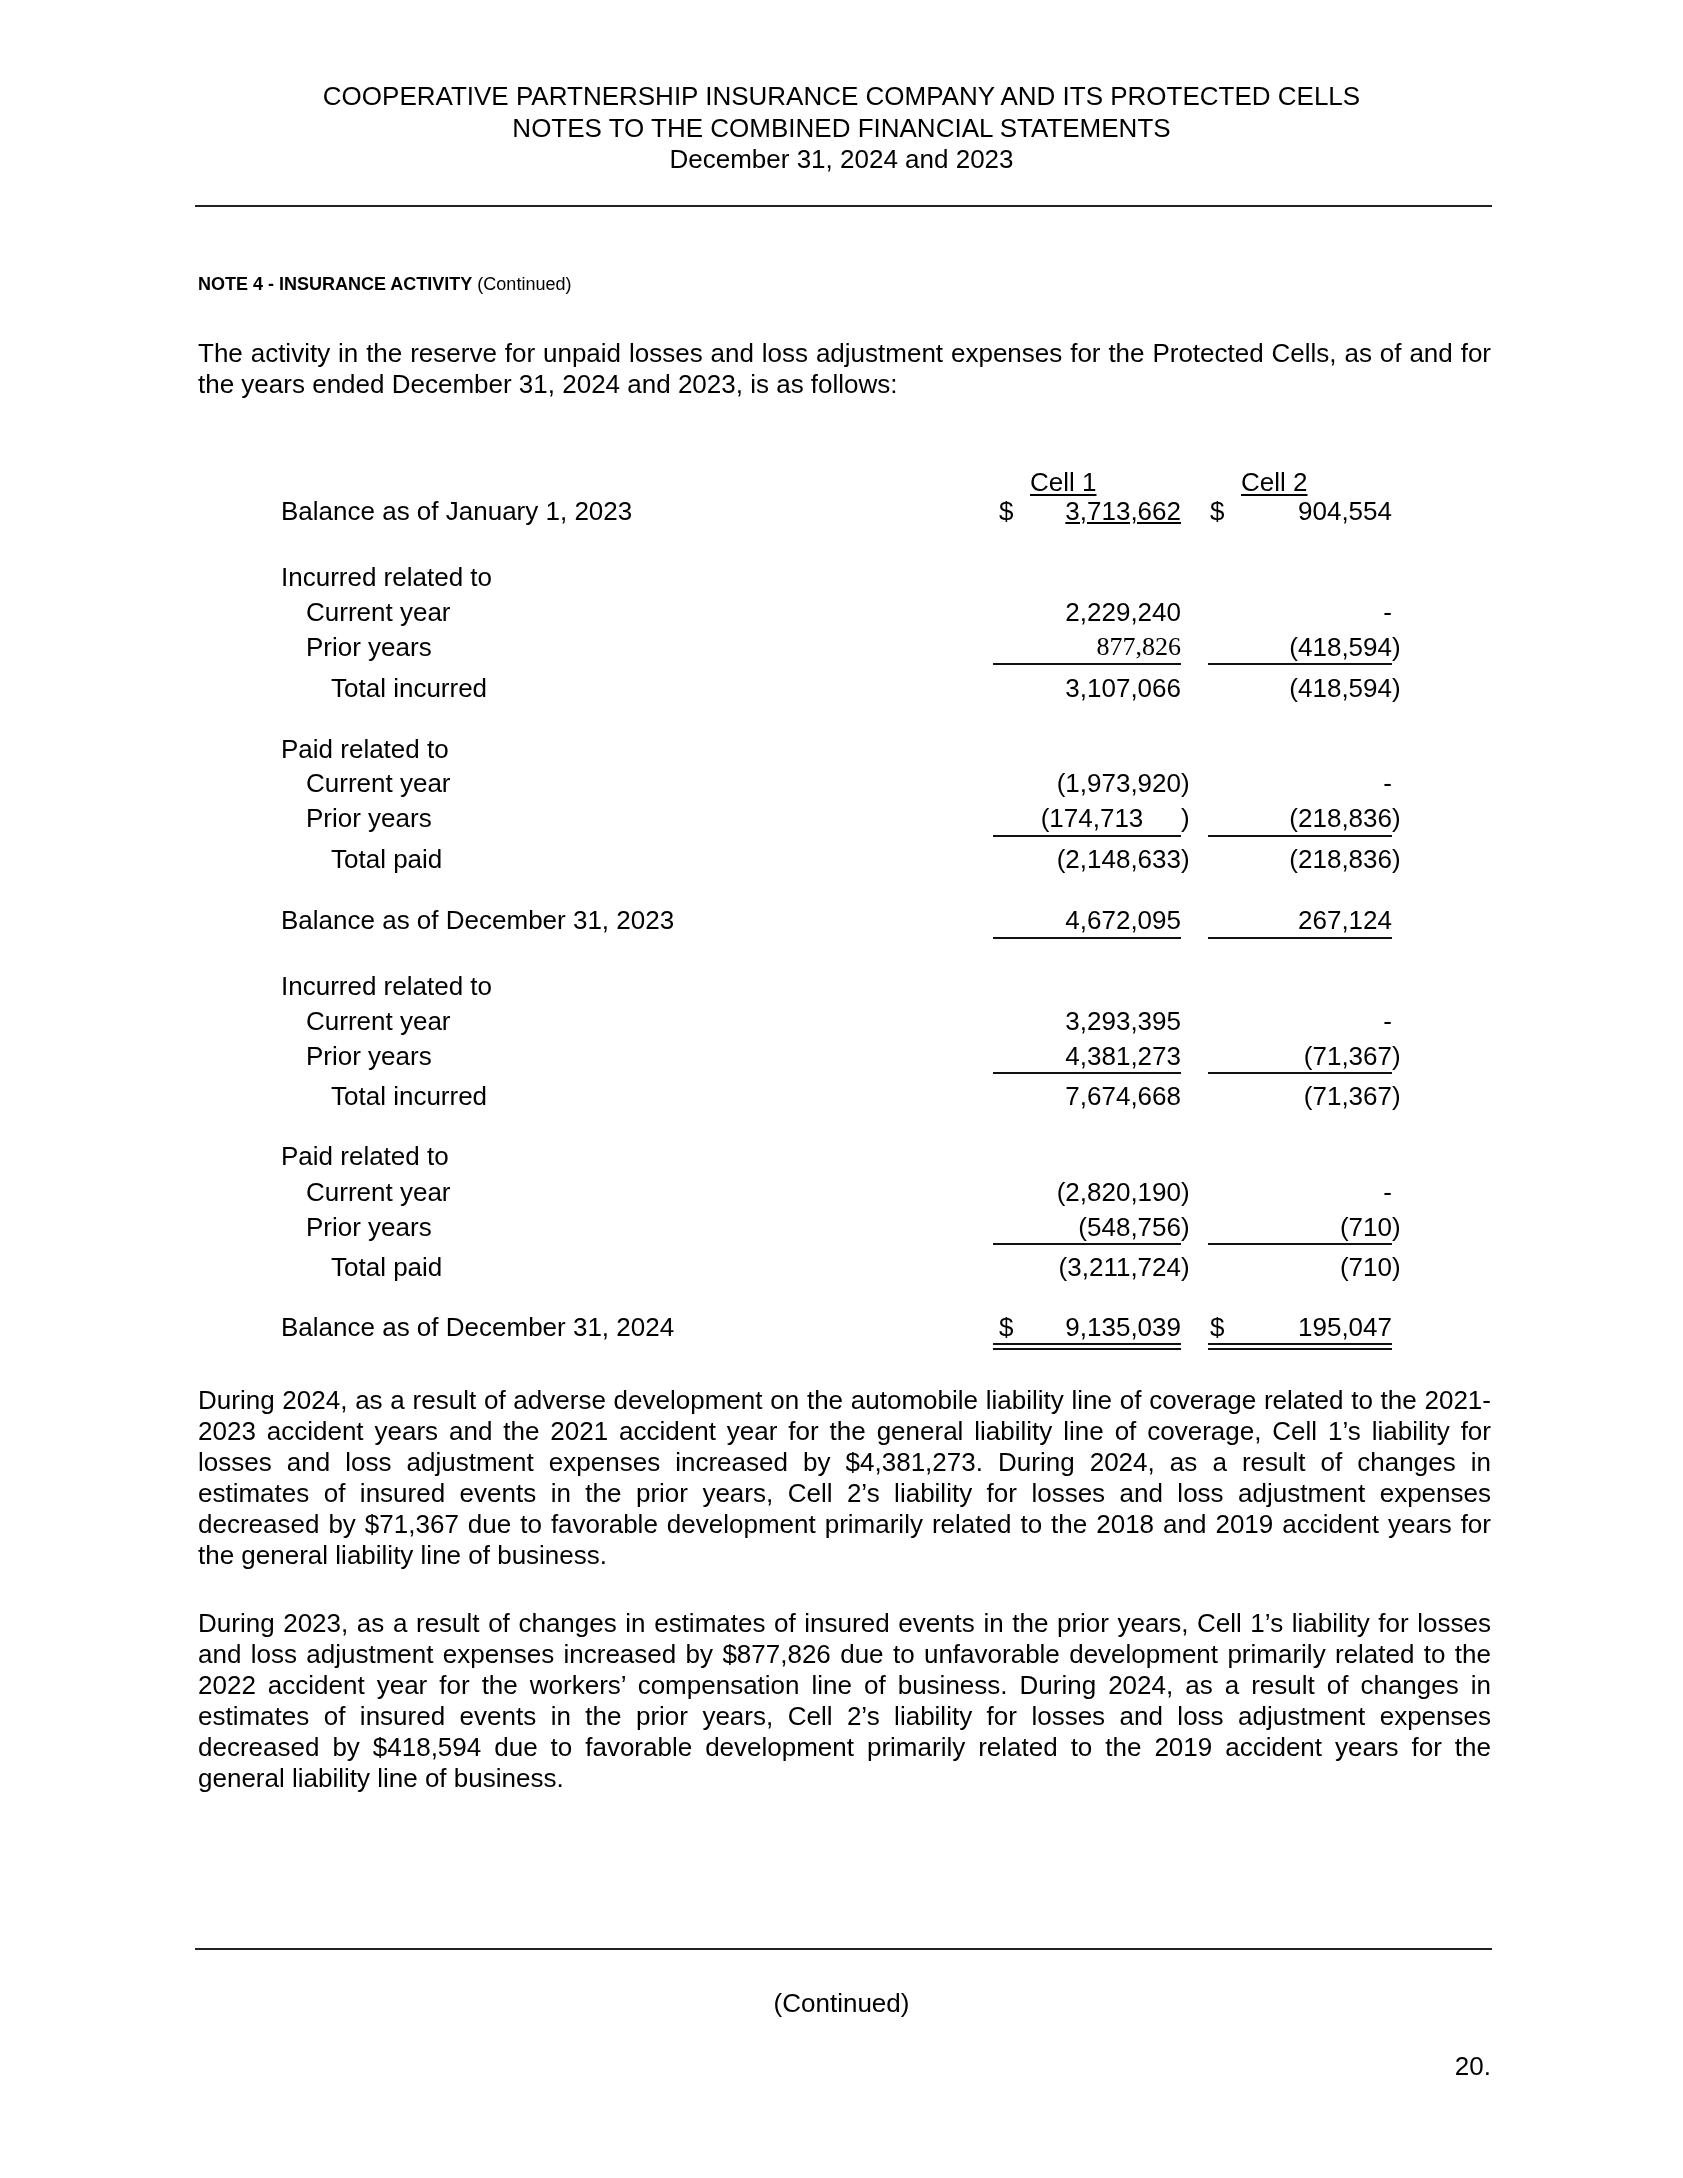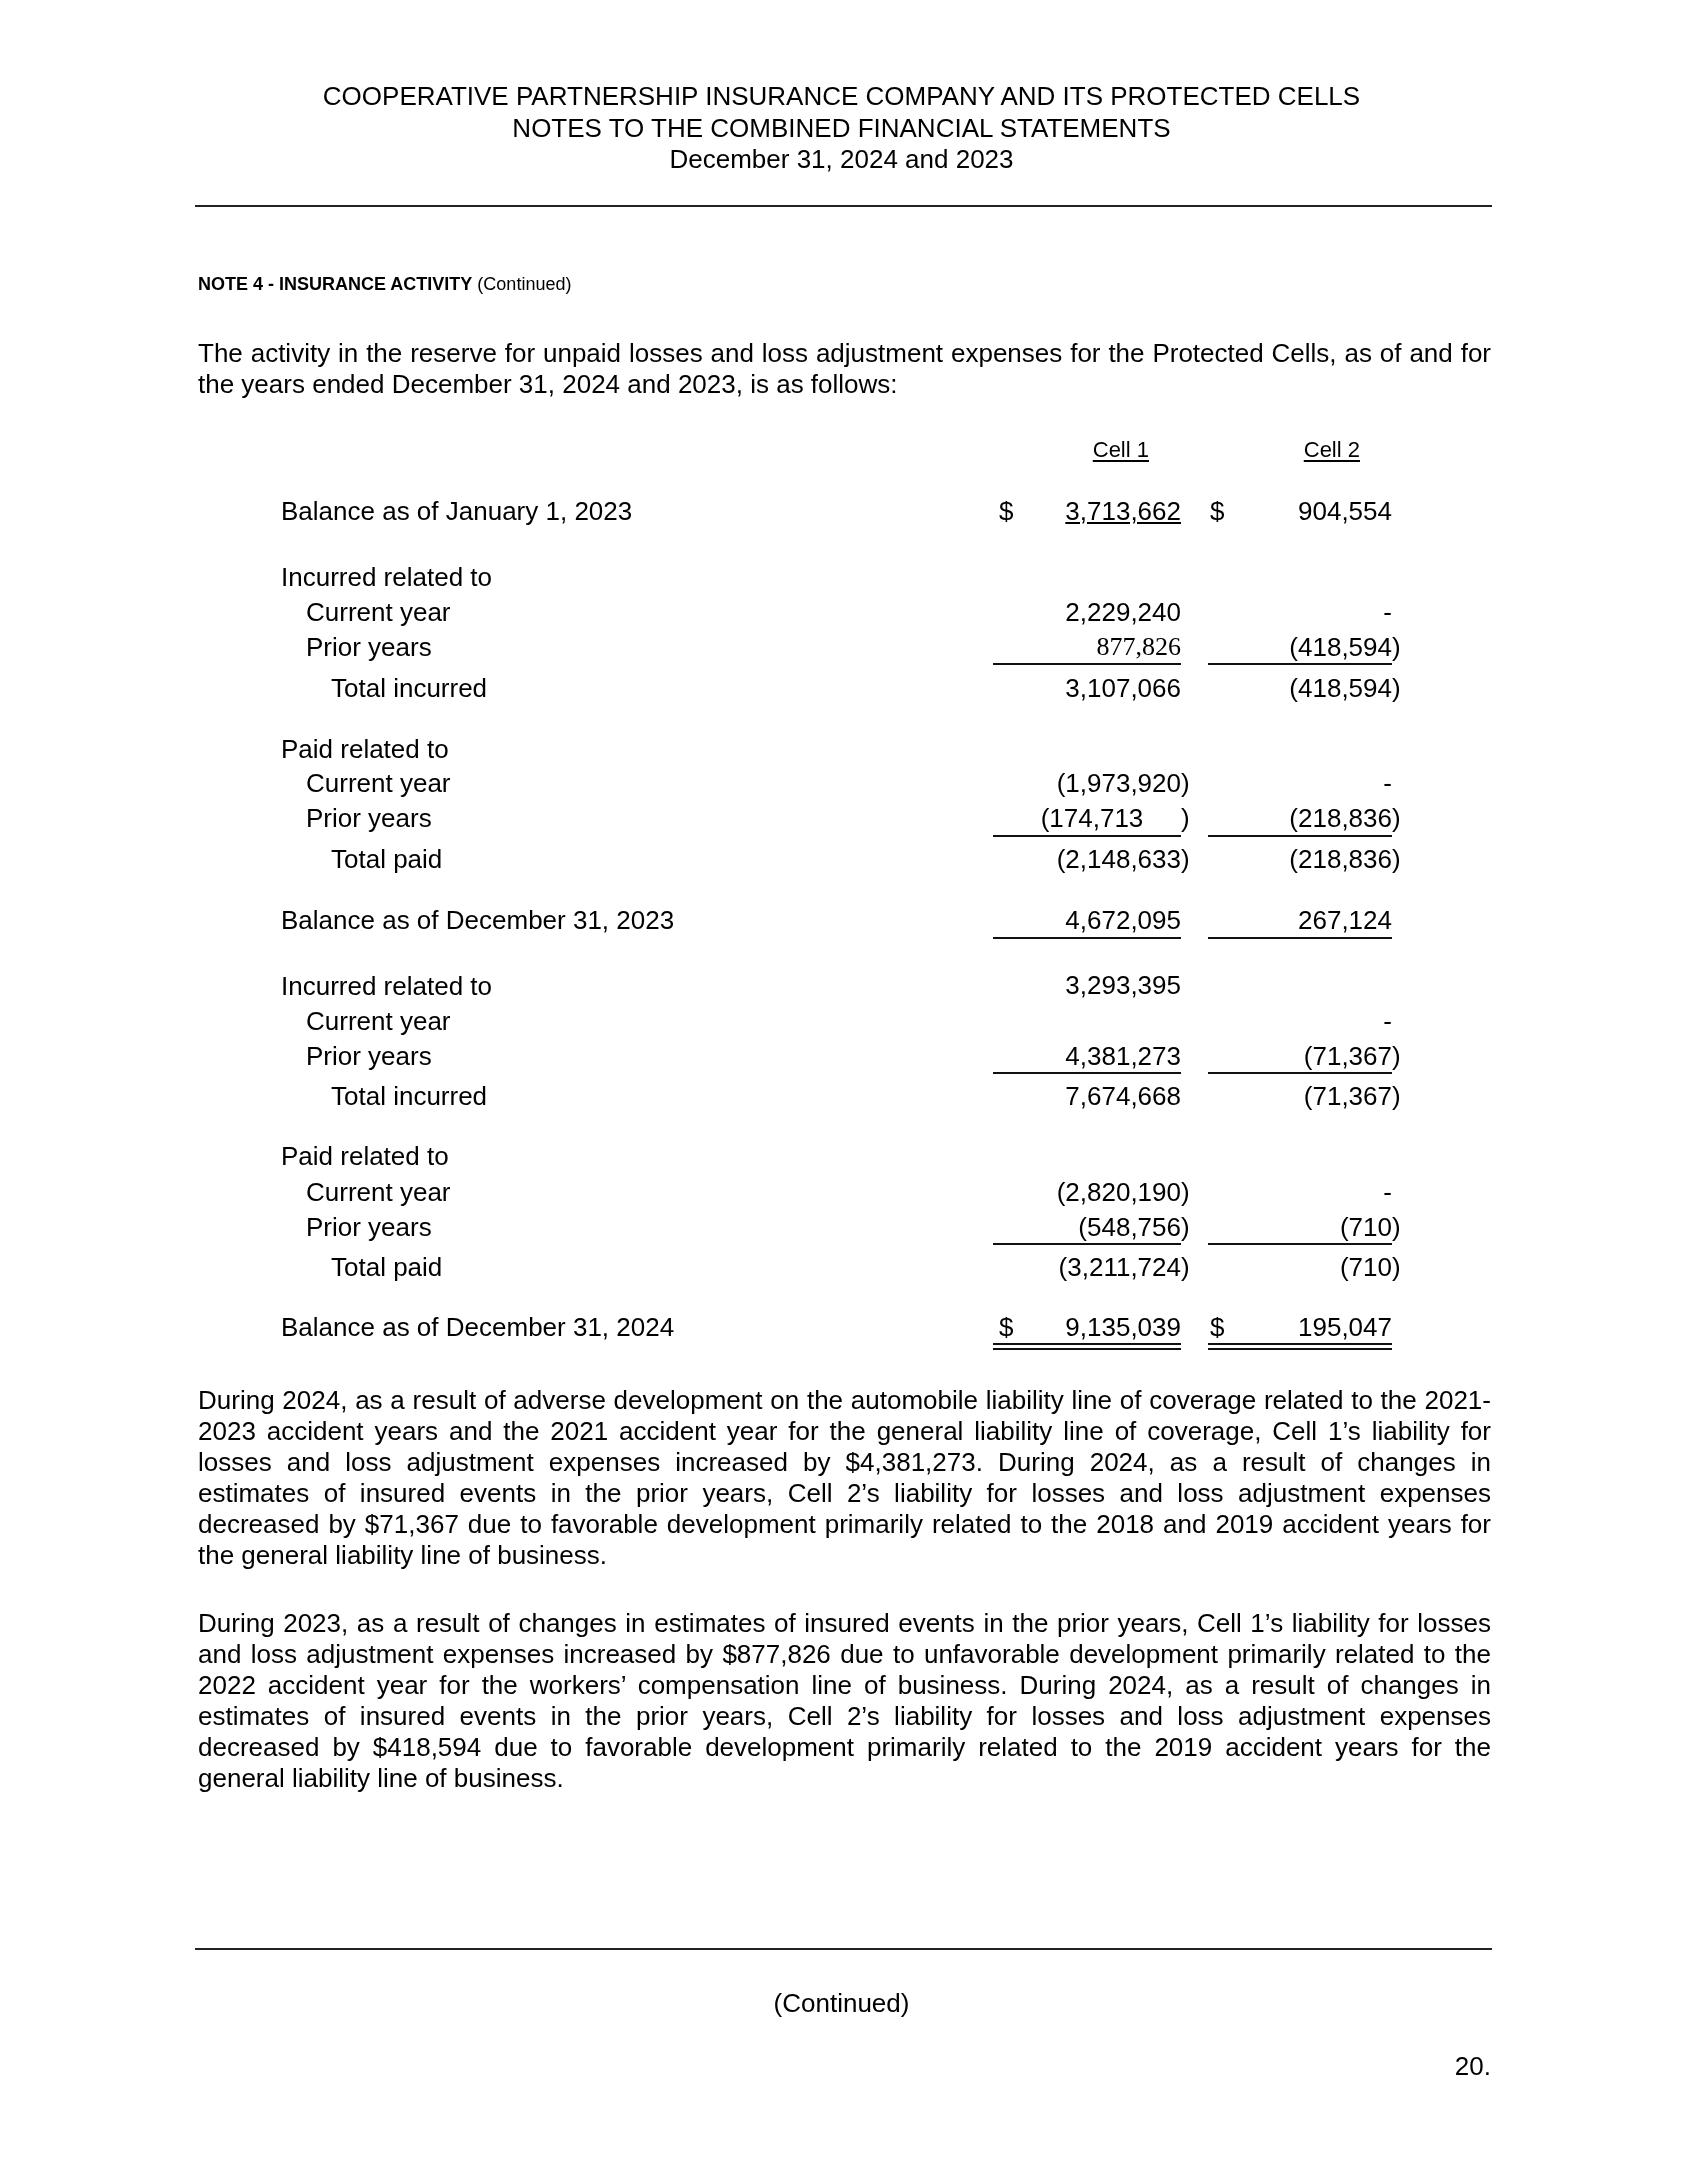--- a/index.html
+++ b/index.html
@@ -7,21 +7,21 @@
   .abs { position:absolute; white-space:nowrap; }
   .hdr { left:0; width:1683px; text-align:center; font-size:26px; line-height:30px; }
   .rule { position:absolute; left:195px; width:1297px; height:0; border-top:2px solid #222; }
   .note-title { left:198px; top:274px; font-size:18px; }
   .note-title b { font-weight:bold; }
   .para { position:absolute; left:198px; width:1293px; font-size:26px; line-height:31px; text-align:justify; }
   .lbl { font-size:26px; line-height:30px; }
   .num { font-size:26px; line-height:30px; text-align:right; }
   .c1 { left:1003px; width:178px; }
   .c2 { left:1214px; width:178px; }
-  .colhdr { font-size:22px; text-decoration:underline; text-underline-offset:3px; text-align:right; }
+  .colhdr { font-size:26px; text-decoration:underline; text-underline-offset:3px; text-align:left;margin-top:30px; }
   .dollar { font-size:26px; line-height:30px; }
   .ul1 { position:absolute; height:0; border-top:2px solid #111; }
   .dbl { position:absolute; height:3px; border-top:2px solid #111; border-bottom:2px solid #111; }
 </style>
 </head>
 <body>
 
 <div class="abs hdr" style="top:81px;">COOPERATIVE PARTNERSHIP INSURANCE COMPANY AND ITS PROTECTED CELLS</div>
 <div class="abs hdr" style="top:113px;">NOTES TO THE COMBINED FINANCIAL STATEMENTS</div>
 <div class="abs hdr" style="top:144px;">December 31, 2024 and 2023</div>
@@ -72,21 +72,21 @@
   <div class="abs num c2" style="top:844px;"><span>(218,836</span><span style="position:absolute; left:178px;">)</span></div>
 
   <div class="abs lbl" style="top:905px; left:281px;">Balance as of December 31, 2023</div>
   <div class="abs num c1" style="top:905px;">4,672,095</div>
   <div class="abs num c2" style="top:905px;">267,124</div>
   <div class="ul1" style="top:937px; left:993px; width:188px;"></div>
   <div class="ul1" style="top:937px; left:1208px; width:184px;"></div>
 
   <div class="abs lbl" style="top:971px; left:281px;">Incurred related to</div>
   <div class="abs lbl" style="top:1006px; left:306px;">Current year</div>
-  <div class="abs num c1" style="top:970px;text-align:right;">3,293,395</div>
+  <div class="abs num c1" style="top:1006px;text-align:right;">3,293,395</div>
   <div class="abs num c2" style="top:1006px;">-</div>
 
   <div class="abs lbl" style="top:1041px; left:306px;">Prior years</div>
   <div class="abs num c1" style="top:1041px;">4,381,273</div>
   <div class="abs num c2" style="top:1041px;"><span>(71,367</span><span style="position:absolute; left:178px;">)</span></div>
   <div class="ul1" style="top:1072px; left:993px; width:188px;"></div>
   <div class="ul1" style="top:1072px; left:1208px; width:184px;"></div>
 
   <div class="abs lbl" style="top:1081px; left:331px;">Total incurred</div>
   <div class="abs num c1" style="top:1081px;">7,674,668</div>

